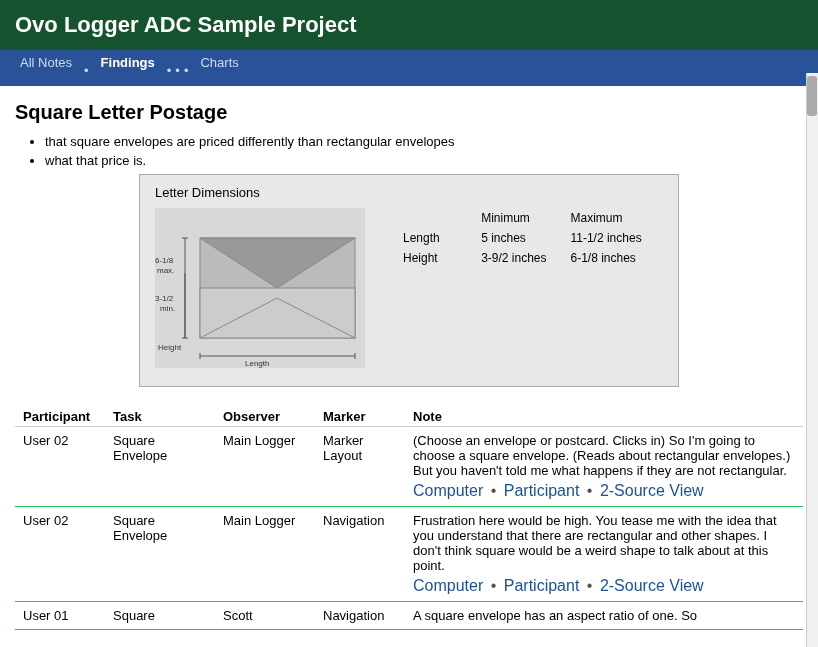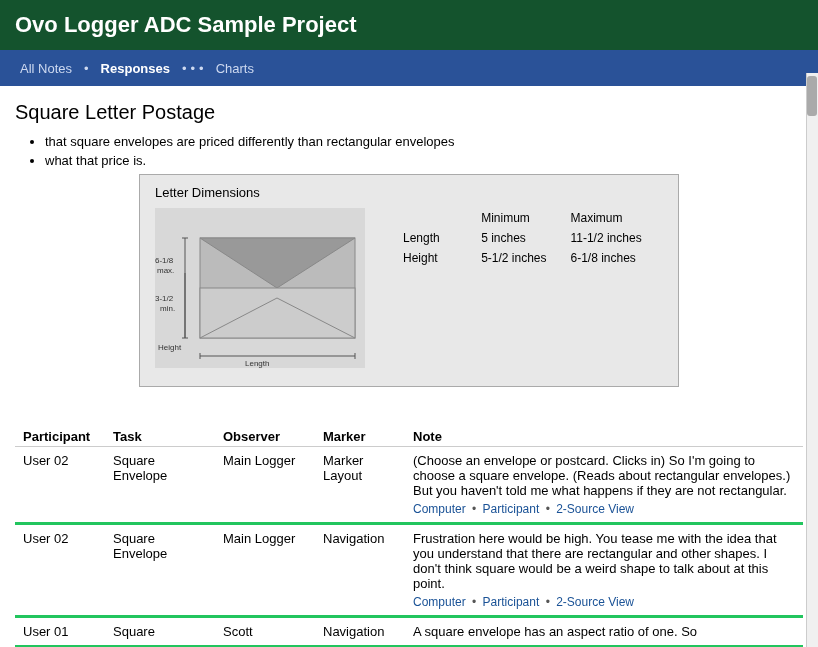--- a/index.html
+++ b/index.html
@@ -12,23 +12,23 @@
     }
     #header h1 {
       color: #fff;
       font-size: 22px;
       font-weight: bold;
     }
 
     
     #nav {
       background: #2a5298;
-      padding: 16px 10px;
+      padding: 8px 10px;
       display: flex;
-      align-items: center;
+      align-items: flex-end;
       height: 36px;
     }
     .nav-item {
       color: #cdd9f0;
       padding: 8px 10px;
       font-size: 13px;
       cursor: pointer;
       text-decoration: none;
     }
     .nav-item.active {
@@ -42,21 +42,21 @@
 
     
     #content {
       padding: 15px 15px 0 15px;
       overflow-y: auto;
       height: 611px;
     }
 
     h2.page-title {
       font-size: 20px;
-      font-weight: normal;
+      font-weight: bold;
       color: #000;
       margin-bottom: 10px;
     }
 
     p.intro {
       margin-bottom: 8px;
       color: #000;
     }
 
     ul.bullet-list {
@@ -65,21 +65,21 @@
     }
     ul.bullet-list li {
       margin-bottom: 4px;
     }
 
     
     .diagram-container {
       border: 1px solid #aaa;
       background: #e8e8e8;
       width: 540px;
-      margin: 0 auto 36px auto;
+      margin: 0 auto 16px auto;
       padding: 10px 15px 15px 15px;
     }
     .diagram-title {
       font-size: 13px;
       margin-bottom: 8px;
       color: #000;
     }
     .diagram-inner {
       display: flex;
       gap: 20px;
@@ -132,31 +132,31 @@
       font-weight: bold;
       padding: 6px 8px 2px 8px;
       text-align: left;
       border-bottom: 1px solid #ccc;
       vertical-align: top;
       white-space: nowrap;
     }
     .data-table td {
       padding: 6px 8px;
       vertical-align: top;
-      border-bottom: 3px solid #22c55e;
+      border-bottom: 1px solid #22c55e;
     }
     .col-participant { width: 90px; }
     .col-task { width: 110px; }
     .col-observer { width: 100px; }
     .col-marker { width: 90px; }
     .col-note { width: auto; }
 
     .source-links {
       margin-top: 4px;
-      font-size: 12px;
+      font-size: 16px;
     }
     .source-link {
       color: #1a5296;
       text-decoration: none;
       cursor: pointer;
     }
     .source-sep {
       color: #555;
       margin: 0 3px;
     }
@@ -190,21 +190,21 @@
 
 <div class="page-wrapper">
 
   <div id="header">
     <h1>Ovo Logger ADC Sample Project</h1>
   </div>
 
   <div id="nav">
     <a class="nav-item">All Notes</a>
     <span class="nav-dot">•</span>
-    <a class="nav-item active">Responses</a>
+    <a class="nav-item active">Findings</a>
     <span class="nav-dot">•</span>
     <span class="nav-dot">•</span>
     <span class="nav-dot">•</span>
     <a class="nav-item">Charts</a>
   </div>
 
   <div id="content">
     <h2 class="page-title">Square Letter Postage</h2>
     <ul class="bullet-list">
       <li>that square envelopes are priced differently than rectangular envelopes</li>
@@ -264,21 +264,21 @@
               </tr>
             </thead>
             <tbody>
               <tr>
                 <td>Length</td>
                 <td>5 inches</td>
                 <td>11-1/2 inches</td>
               </tr>
               <tr>
                 <td>Height</td>
-                <td>5-1/2 inches</td>
+                <td>3-9/2 inches</td>
                 <td>6-1/8 inches</td>
               </tr>
             </tbody>
           </table>
         </div>
       </div>
     </div>
 
     <div class="data-table-wrap">
       <table class="data-table">

